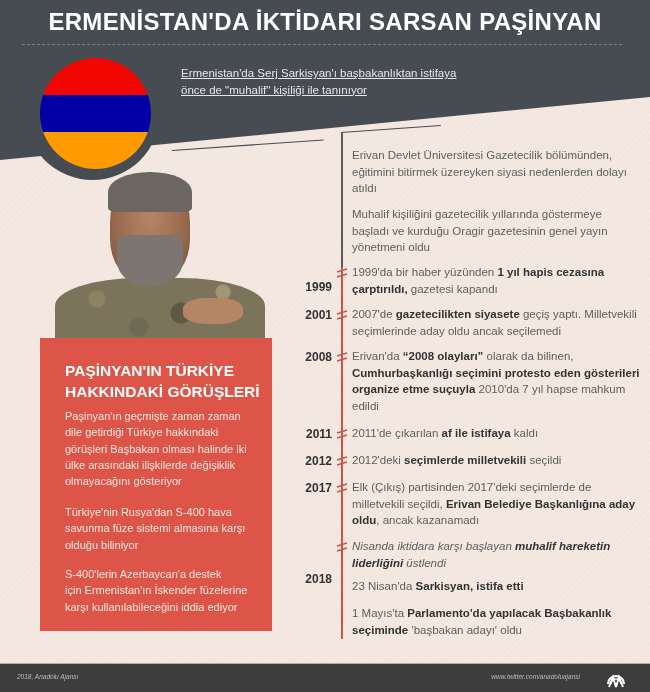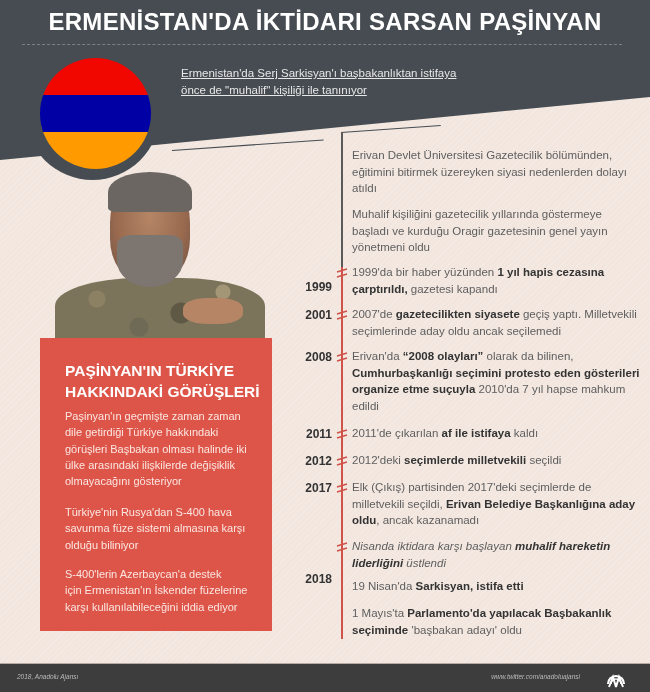--- a/index.html
+++ b/index.html
@@ -220,21 +220,21 @@
     <div class="tl-text" style="top: 479px;"><span>Elk (Çıkış) partisinden 2017'deki seçimlerde de milletvekili seçildi, </span><b>Erivan Belediye Başkanlığına aday oldu</b><span>, ancak kazanamadı</span></div>
     <div class="tl-year" style="top: 481px;">2017</div>
     <svg class="tl-mark" viewBox="0 0 12 10" style="top: 483px;">
       <path d="M1 4 L11 1 M1 9 L11 6" stroke="#d0534a" stroke-width="1.5" fill="none"></path>
     </svg>
     <div class="tl-text" style="top: 538px; font-style: italic;"><span>Nisanda iktidara karşı başlayan </span><b>muhalif hareketin liderliğini</b><span> üstlendi</span></div>
     <div class="tl-year" style="top: 536px; margin-top: 36px;">2018</div>
     <svg class="tl-mark" viewBox="0 0 12 10" style="top: 542px;">
       <path d="M1 4 L11 1 M1 9 L11 6" stroke="#d0534a" stroke-width="1.5" fill="none"></path>
     </svg>
-    <div class="tl-text" style="top: 578px;"><span>19 Nisan'da </span><b>Sarkisyan, istifa etti</b></div>
+    <div class="tl-text" style="top: 578px;"><span>23 Nisan'da </span><b>Sarkisyan, istifa etti</b></div>
     <div class="tl-text" style="top: 605px;"><span>1 Mayıs'ta </span><b>Parlamento'da yapılacak Başbakanlık seçiminde</b><span> 'başbakan adayı' oldu</span></div>
   </div>
 
 <div class="footer">
   <span class="left">2018, Anadolu Ajansı</span>
   <span class="right">www.twitter.com/anadoluajansi</span>
   <svg class="logo" viewBox="0 0 22 20">
     <path d="M3 16 A8 8 0 0 1 19 16" fill="none" stroke="#ffffff" stroke-width="2.2"></path>
     <path d="M6 16 A5 5 0 0 1 16 16" fill="none" stroke="#ffffff" stroke-width="1.6"></path>
     <path d="M4 19 L8 9 L11 19 M11 19 L14 9 L18 19" fill="none" stroke="#ffffff" stroke-width="2"></path>

